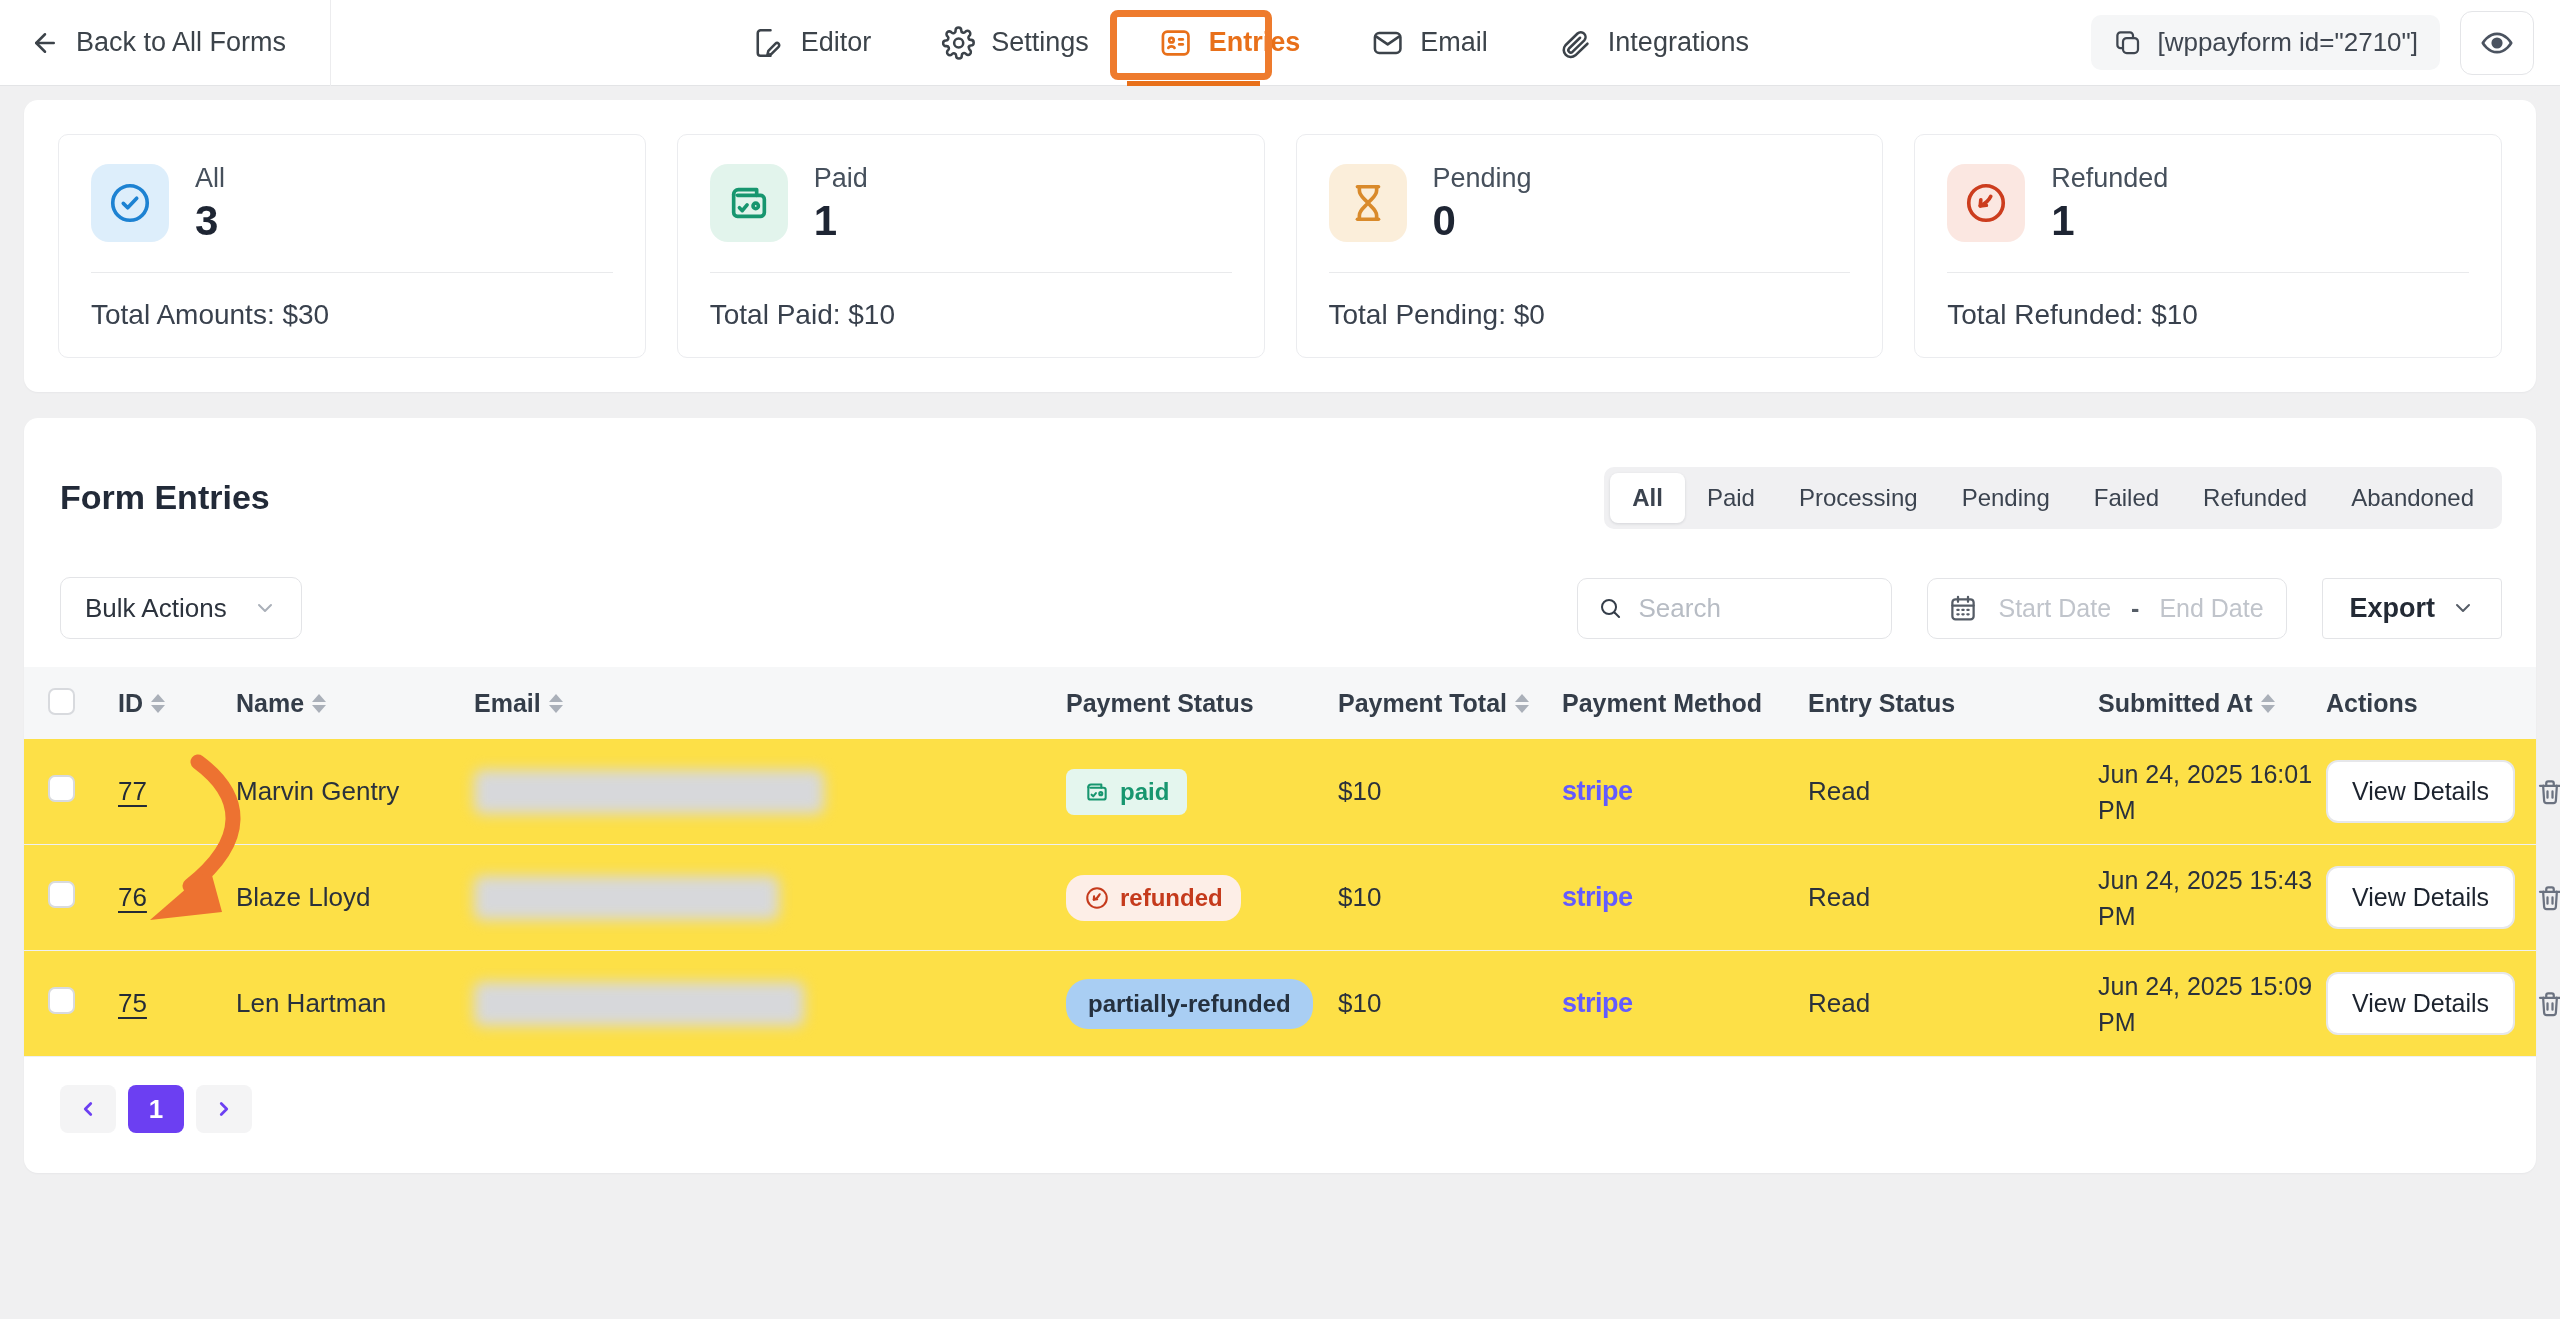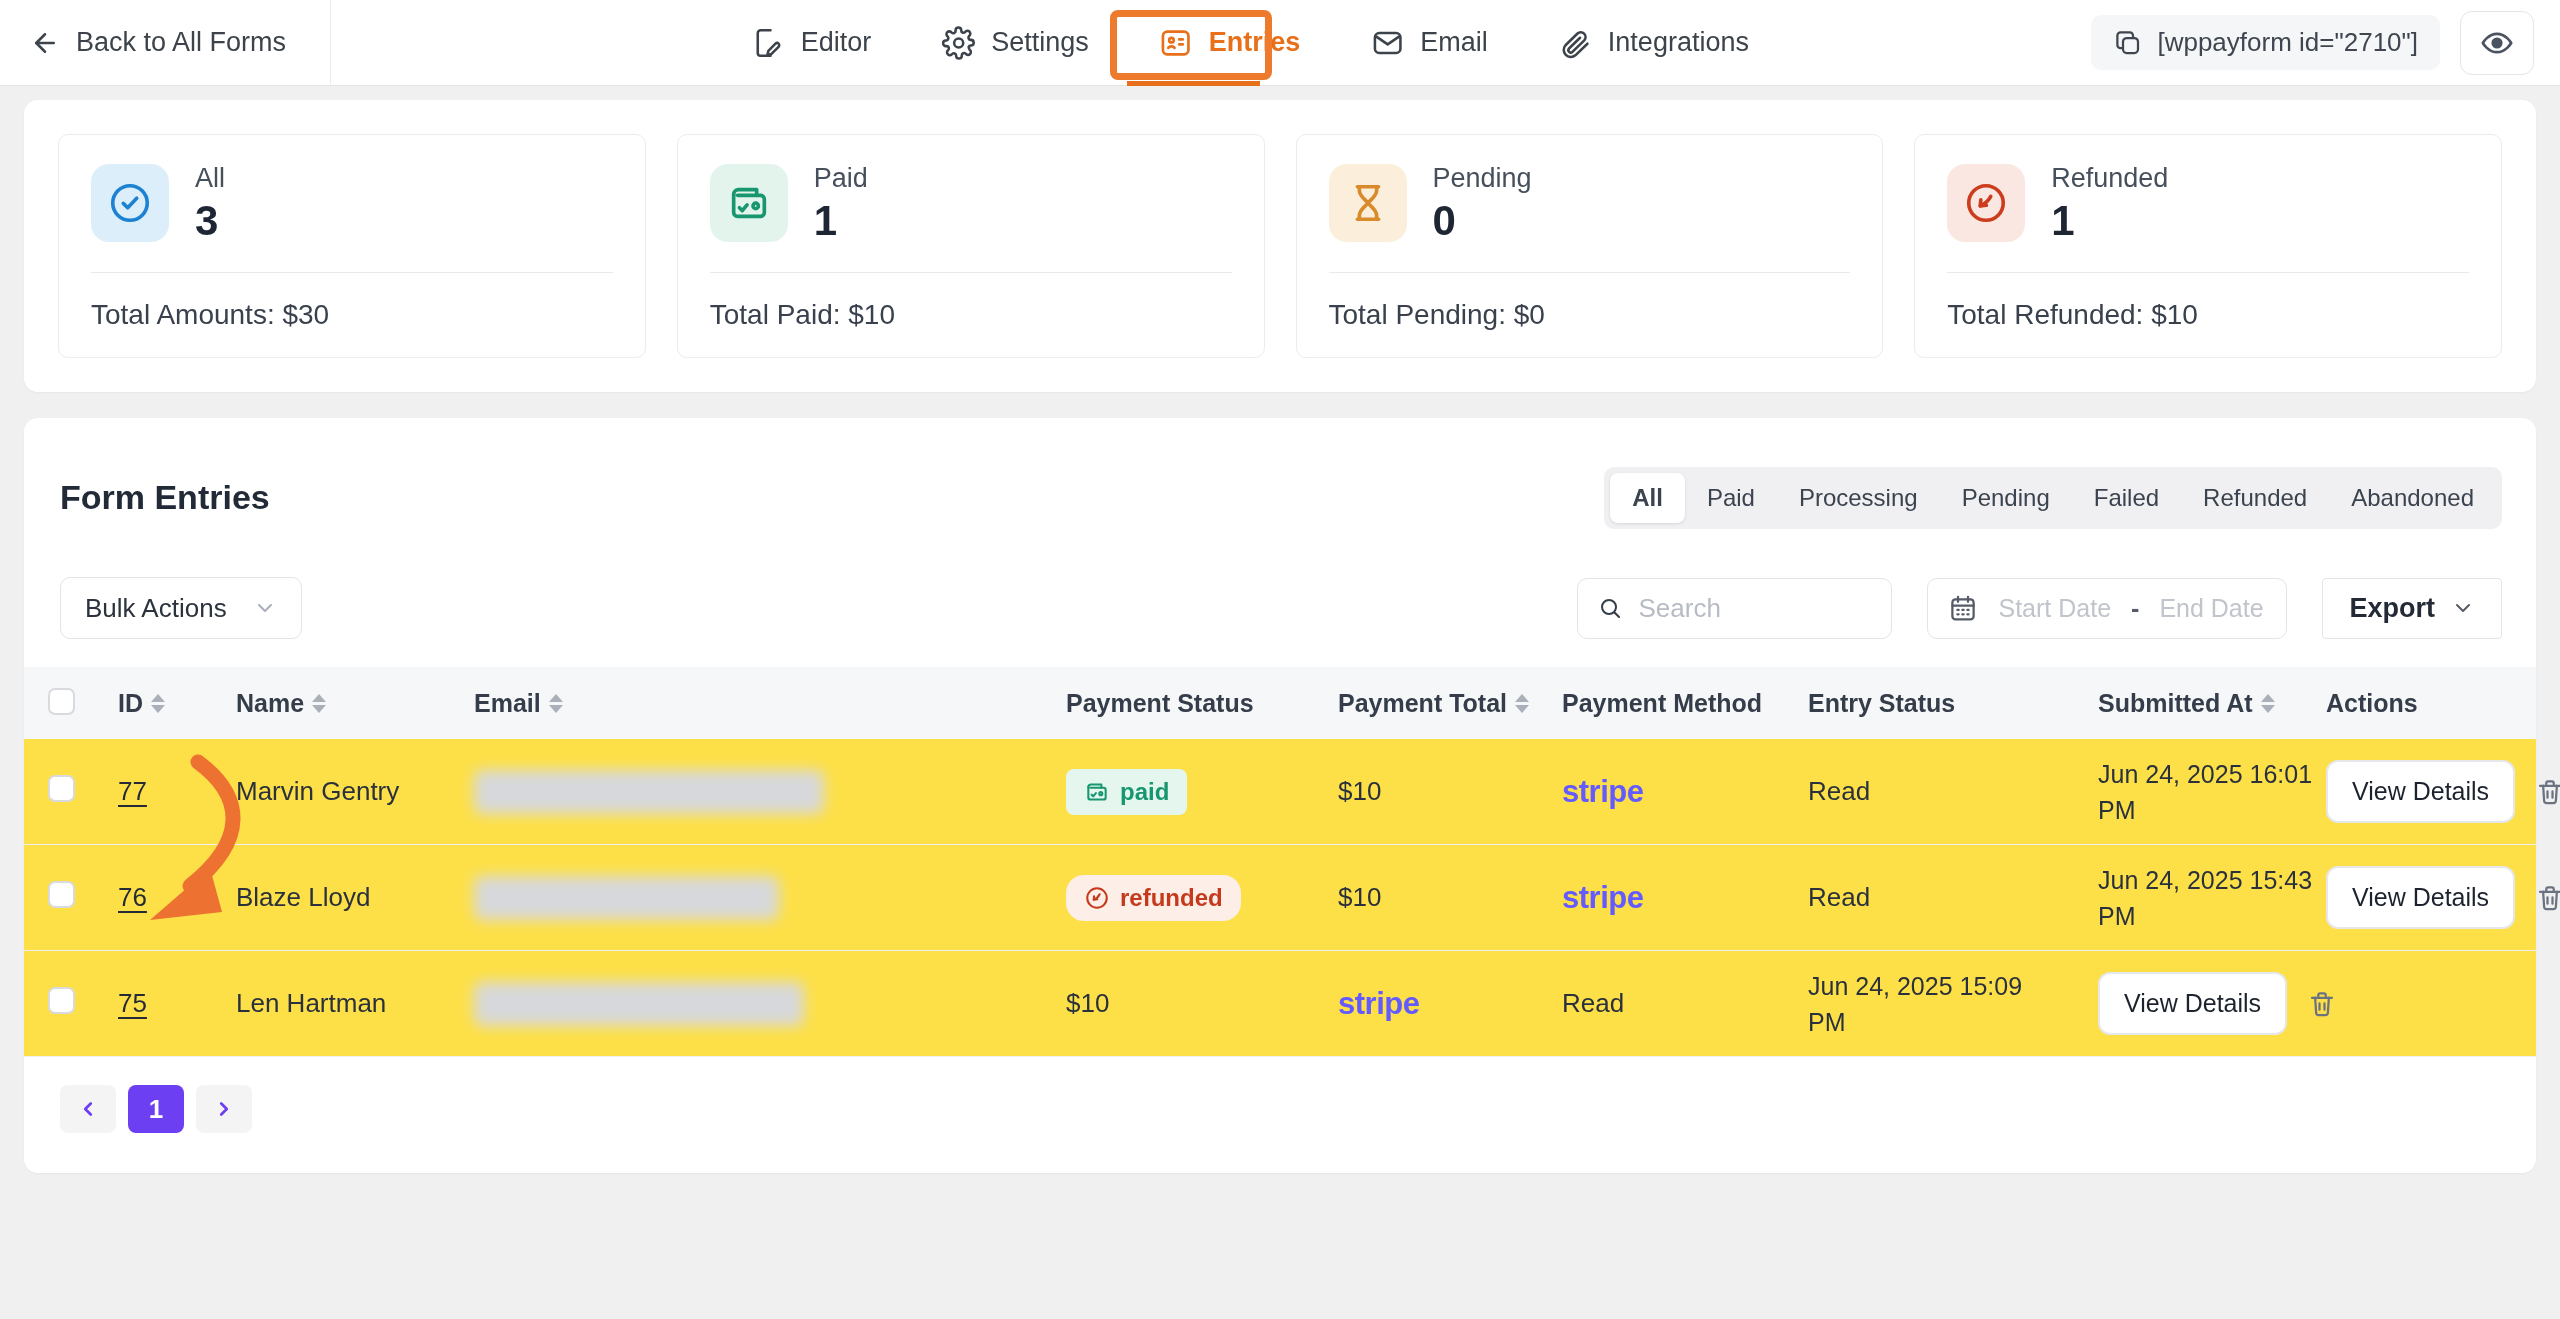--- a/index.html
+++ b/index.html
@@ -72,21 +72,21 @@
   .sort .dn{border-top:8px solid #aab0b9;}
   .tr{min-height:106px;border-bottom:1px solid #eef0f2;background:#fde047;font-size:26px;color:#2a313c;}
   .tr:last-of-type{border-bottom:1px solid #eef0f2;}
   .cb{appearance:none;width:27px;height:27px;border:2px solid #d8dade;border-radius:7px;background:#fff;margin:0;cursor:pointer;}
   .id-link{color:#242b36;text-decoration:underline;text-underline-offset:5px;cursor:pointer;}
   .email-blur{height:44px;border-radius:8px;background:#d7d8db;filter:blur(7px);}
   .badge{display:inline-flex;align-items:center;gap:10px;font-size:24px;font-weight:600;padding:9px 18px;border-radius:8px;}
   .badge--paid{background:#e4f6ee;color:var(--green);}
   .badge--refunded{background:#fdeee7;color:#c53a1c;border-radius:18px;}
   .badge--partial{background:#a9cef3;color:#25313f;border-radius:22px;padding:11px 22px;}
-  .stripe-logo{font-size:31px;font-weight:800;color:var(--stripe);letter-spacing:-.5px;}
+  .stripe-logo{font-size:27px;font-weight:800;color:var(--stripe);letter-spacing:-.5px;}
   .date-cell{font-size:25px;line-height:1.45;word-break:break-all;max-width:215px;}
   .actions-cell{display:flex;align-items:center;gap:20px;}
   .viewbtn{border:2px solid #e6e7ea;background:#fff;border-radius:12px;padding:15px 24px;font-size:25px;color:#1c232e;font-family:inherit;cursor:pointer;white-space:nowrap;}
   .trash{display:flex;align-items:center;cursor:pointer;}
 
   .tfoot{display:flex;align-items:center;justify-content:space-between;padding:28px 34px 40px 36px;}
   .tfoot-left{display:flex;align-items:center;gap:26px;}
   .page-info{font-size:25px;color:#3b424c;}
   .perpage{display:flex;align-items:center;background:#f4f4f6;border-radius:10px;padding:16px 26px;font-size:25px;color:#2c333d;cursor:pointer;}
   .pager{display:flex;align-items:center;gap:12px;}
@@ -412,20 +412,25 @@
         </div>
       </div>
 
       <div class="trow tr">
         <div><input type="checkbox" class="cb" style=""></div>
         <div><a class="id-link">75</a></div>
         <div>Len Hartman</div>
         <div>
             <div class="email-blur" style="width:330px"></div>
           </div>
+        <div>
+          <span class="badge badge--partial">
+            <span>partially-refunded</span>
+          </span>
+        </div>
         <div>$10</div>
         <div><span class="stripe-logo">stripe</span></div>
         <div>Read</div>
         <div class="date-cell">Jun 24, 2025 15:09 PM</div>
         <div class="actions-cell">
           <button class="viewbtn">View Details</button>
           <span class="trash">
             <svg width="30" height="30" viewBox="0 0 24 24" fill="none" stroke="#6b7280" stroke-width="1.8" stroke-linecap="round" stroke-linejoin="round">
                 <path d="M4 7h16"></path>
                 <path d="M9 7V5a1.5 1.5 0 0 1 1.5-1.5h3A1.5 1.5 0 0 1 15 5v2"></path>

